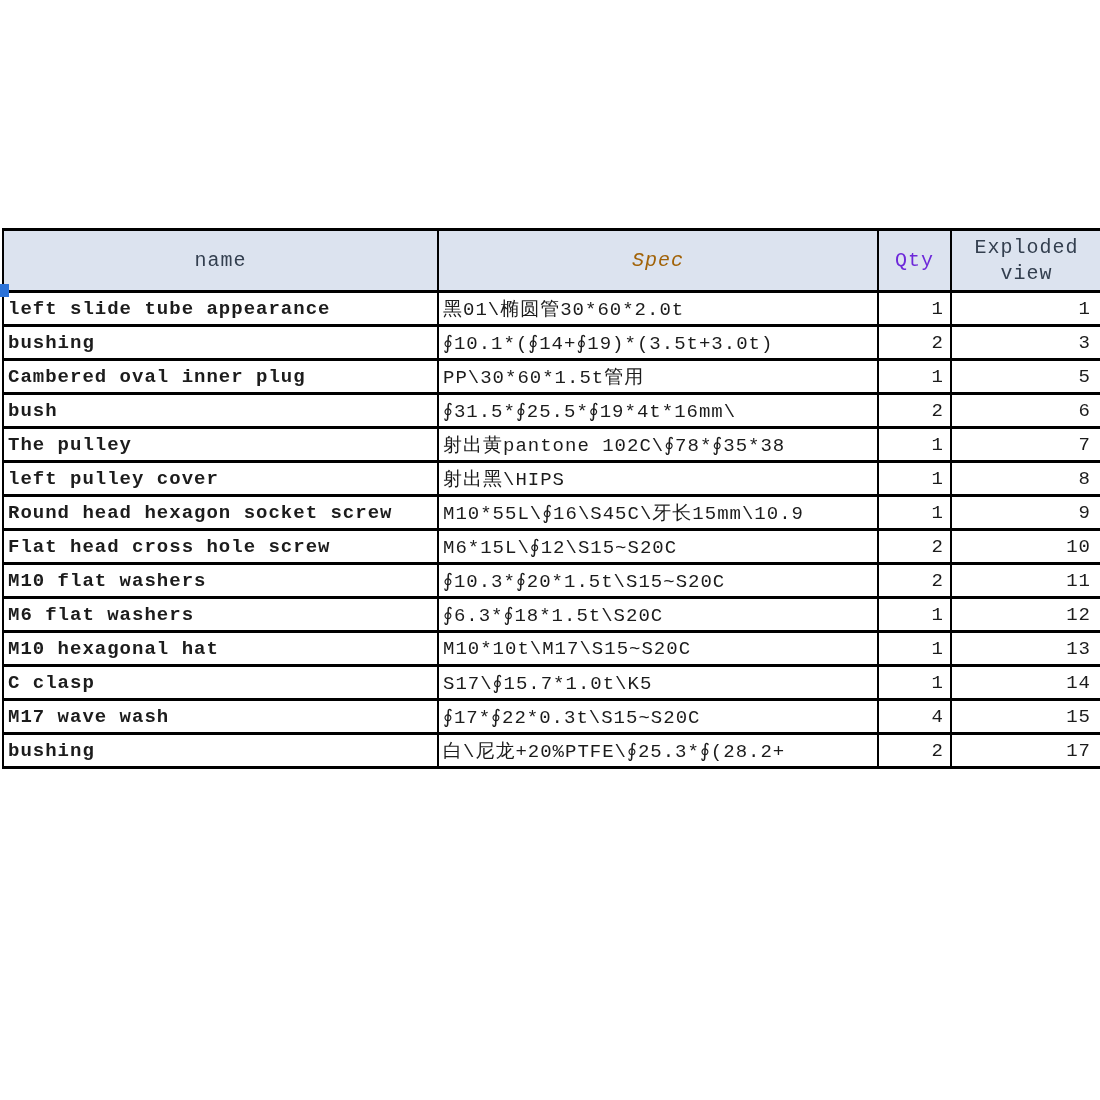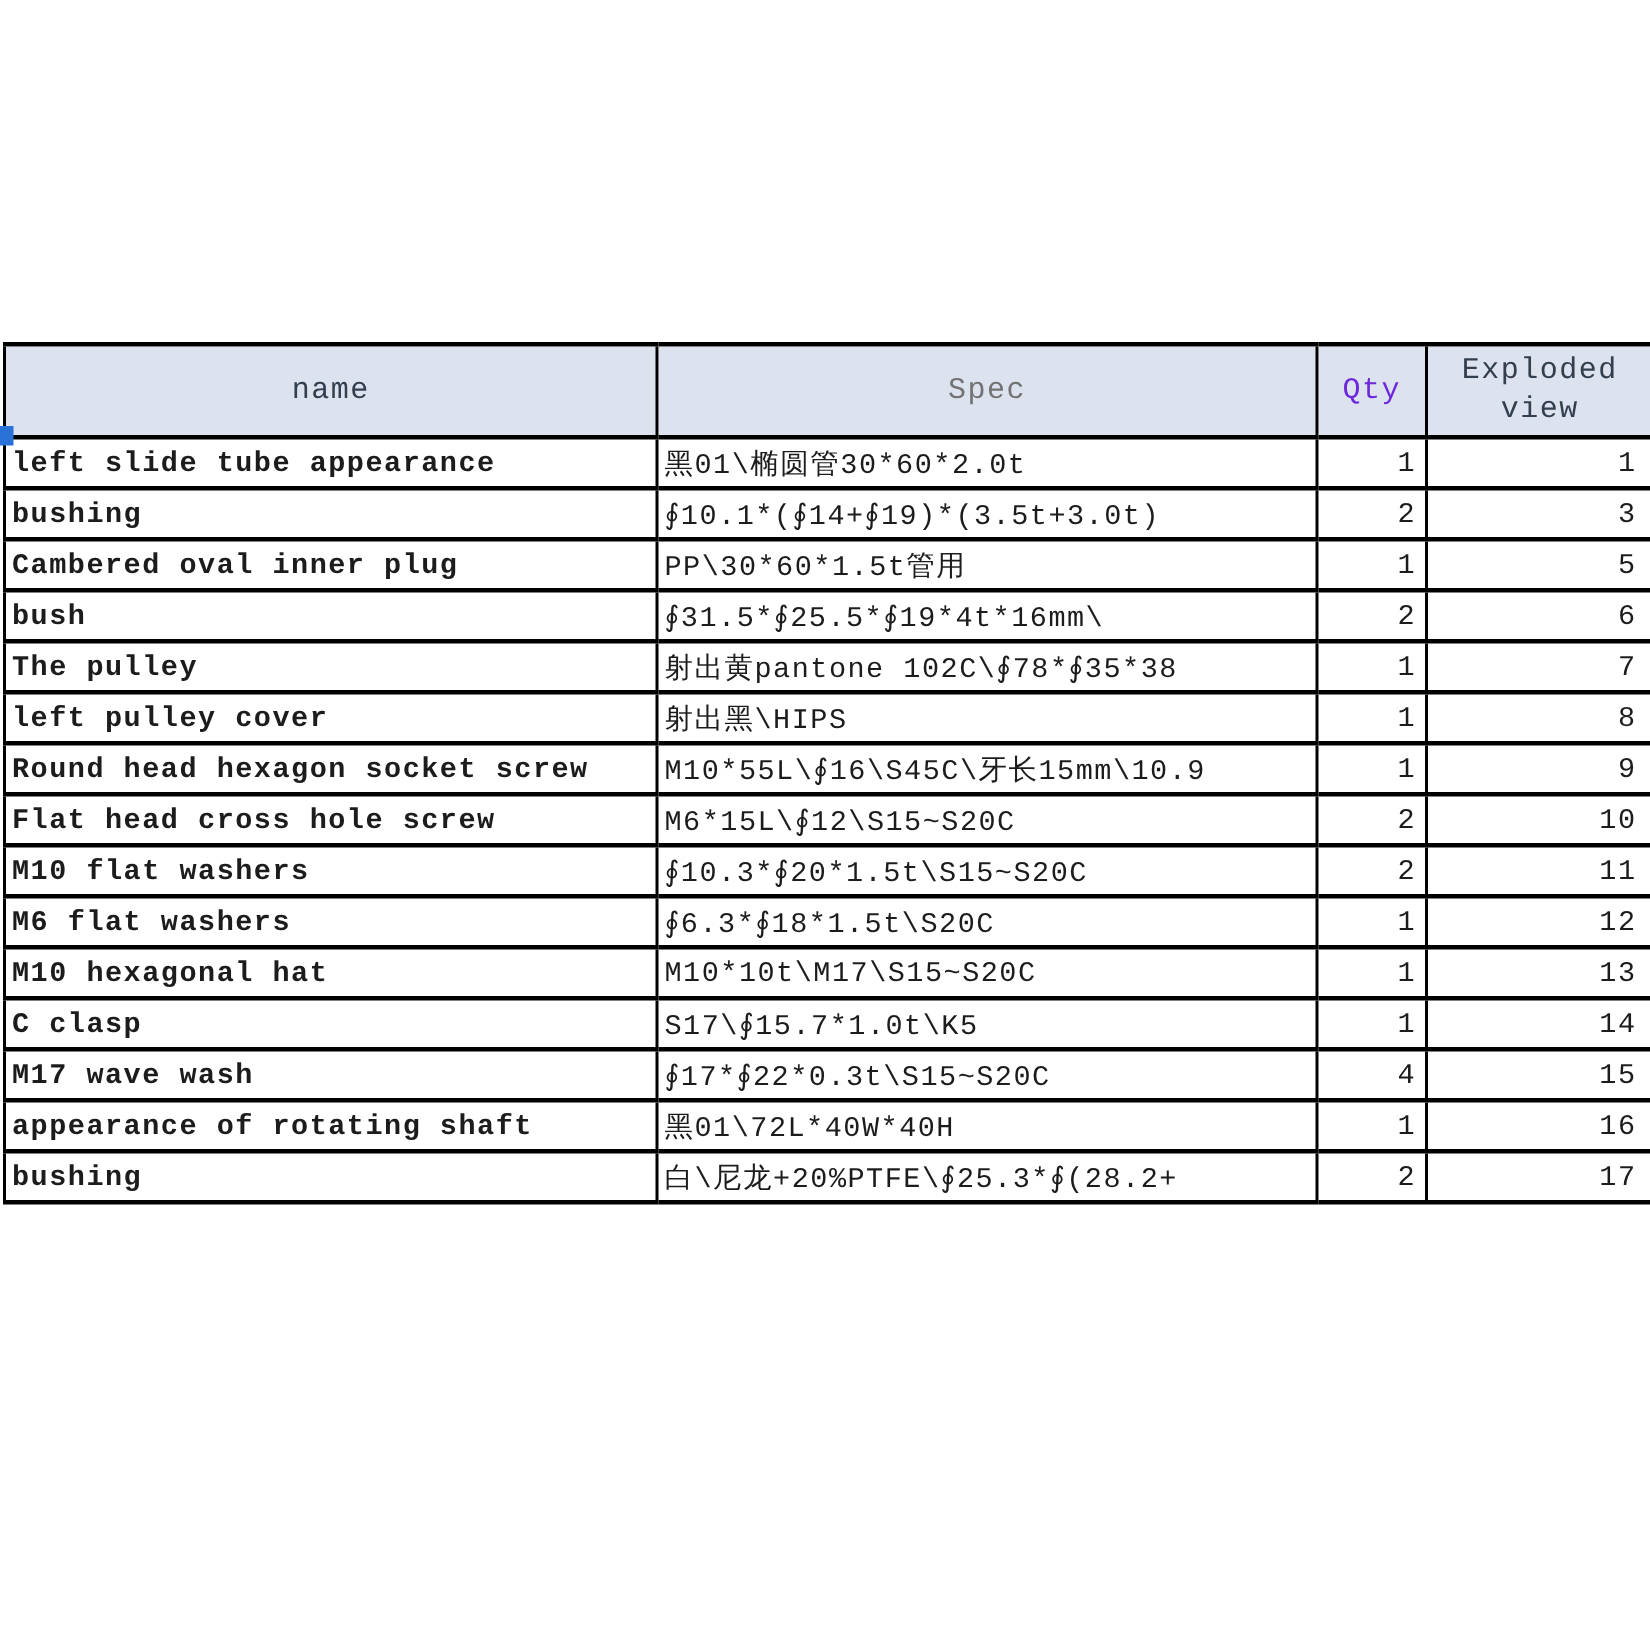--- a/index.html
+++ b/index.html
@@ -78,21 +78,21 @@
   <table id="bom-table">
     <colgroup>
       <col style="width:435px">
       <col style="width:440px">
       <col style="width:73px">
       <col style="width:150px">
     </colgroup>
     <thead>
       <tr>
         <th style="background: rgb(220, 227, 239); color: rgb(51, 63, 79);">name</th>
-        <th style="background: rgb(220, 227, 239); color: #737373;">Spec</th>
+        <th style="background: rgb(220, 227, 239); color: #a16207; font-style: italic;">Spec</th>
         <th style="background: rgb(220, 227, 239); color: #6d28d9;">Qty</th>
         <th style="background: rgb(220, 227, 239); color: rgb(51, 63, 79);">Exploded view</th>
       </tr>
     </thead>
     <tbody id="bom-body">
     <tr>
       <td class="c-name">left slide tube appearance</td>
       <td class="c-spec">黑01\椭圆管30*60*2.0t</td>
       <td class="c-qty">1</td>
       <td class="c-expl">1</td>
@@ -177,26 +177,20 @@
       <td class="c-expl">14</td>
     </tr>
 
     <tr>
       <td class="c-name">M17 wave wash</td>
       <td class="c-spec">∮17*∮22*0.3t\S15~S20C</td>
       <td class="c-qty">4</td>
       <td class="c-expl">15</td>
     </tr>
 
-    <tr>
-      <td class="c-name">appearance of rotating shaft</td>
-      <td class="c-spec">黑01\72L*40W*40H</td>
-      <td class="c-qty">1</td>
-      <td class="c-expl">16</td>
-    </tr>
 
     <tr>
       <td class="c-name">bushing</td>
       <td class="c-spec">白\尼龙+20%PTFE\∮25.3*∮(28.2+</td>
       <td class="c-qty">2</td>
       <td class="c-expl">17</td>
     </tr>
   </tbody>
   </table>
 

